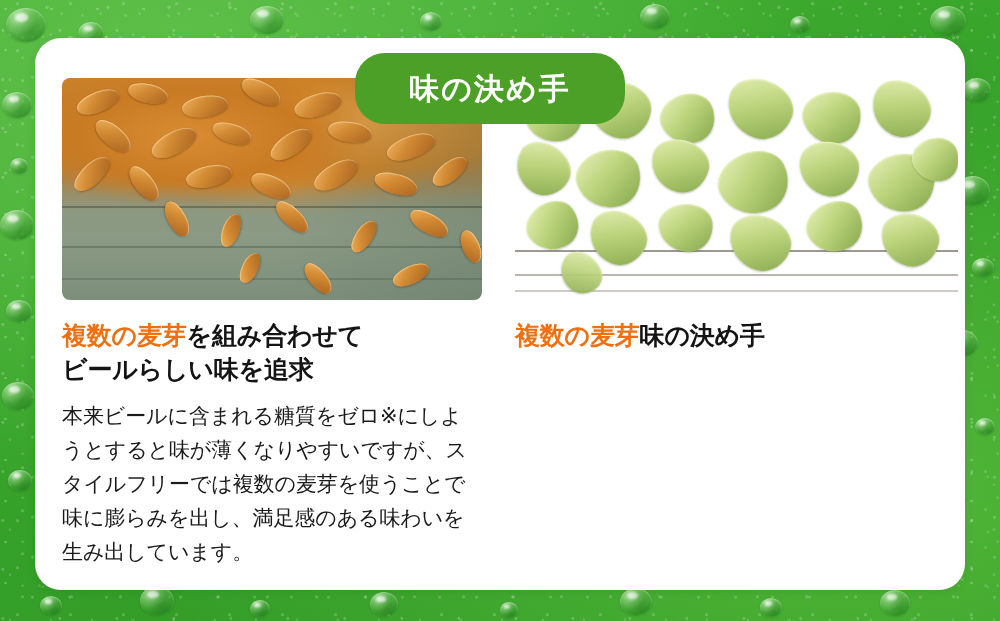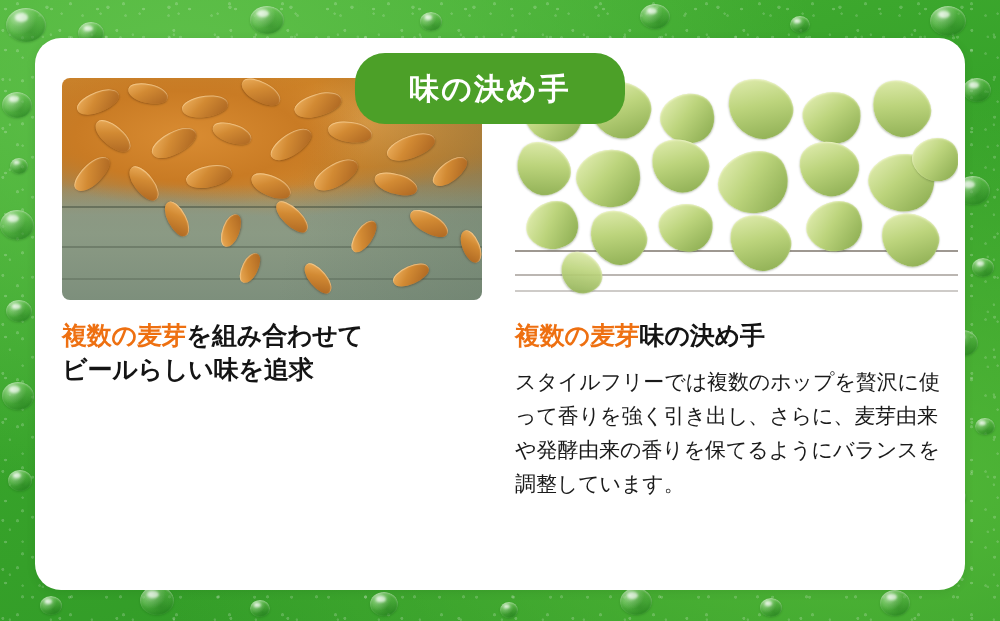--- a/index.html
+++ b/index.html
@@ -277,20 +277,21 @@
           <div class="grain" style="left:238px;top:192px; width:36px; height:17px; transform:rotate(50deg);"></div>
           <div class="grain" style="left:330px;top:188px; width:38px; height:18px; transform:rotate(-24deg);"></div>
           <div class="grain" style="left:392px;top:160px; width:34px; height:17px; transform:rotate(68deg);"></div>
         </div>
 
         <div class="heading">
           <span class="heading-line"><span class="accent">複数の麦芽</span><span>を組み合わせて</span></span>
           <span class="heading-line">ビールらしい味を追求</span>
         </div>
 
+        <div class="body-text">本来ビールに含まれる糖質をゼロ※にしようとすると味が薄くなりやすいですが、スタイルフリーでは複数の麦芽を使うことで味に膨らみを出し、満足感のある味わいを生み出しています。</div>
       </div>
 
       <div class="col col-right">
         <div class="photo photo-hops">
           <div class="woodline" style="left:0; right:0; top:172px;"></div>
           <div class="woodline" style="left:0; right:0; top:196px; opacity:.7;"></div>
           <div class="woodline" style="left:0; right:0; top:212px; opacity:.5;"></div>
           <div class="cone" style="left:10px; top:12px;  width:58px; height:52px; transform:rotate(-14deg);"></div>
           <div class="cone" style="left:74px; top:4px;   width:62px; height:56px; transform:rotate(10deg);"></div>
           <div class="cone" style="left:146px;top:16px;  width:54px; height:50px; transform:rotate(-22deg);"></div>
@@ -310,21 +311,20 @@
           <div class="cone" style="left:292px;top:124px; width:56px; height:50px; transform:rotate(-28deg);"></div>
           <div class="cone" style="left:366px;top:136px; width:58px; height:52px; transform:rotate(12deg);"></div>
           <div class="cone" style="left:398px;top:60px;  width:46px; height:44px; transform:rotate(-20deg);"></div>
           <div class="cone" style="left:44px; top:176px; width:44px; height:38px; transform:rotate(40deg); opacity:.92;"></div>
         </div>
 
         <div class="heading">
           <span class="heading-line"><span class="accent">複数の麦芽</span><span>味の決め手</span></span>
         </div>
 
-        <div class="body-text">スタイルフリーでは複数のホップを贅沢に使って香りを強く引き出し、さらに、麦芽由来や発酵由来の香りを保てるようにバランスを調整しています。</div>
       </div>
 
     </div>
   </div>
 
   <div class="badge">
     <span class="badge-text">味の決め手</span>
   </div>
 
 </div>

